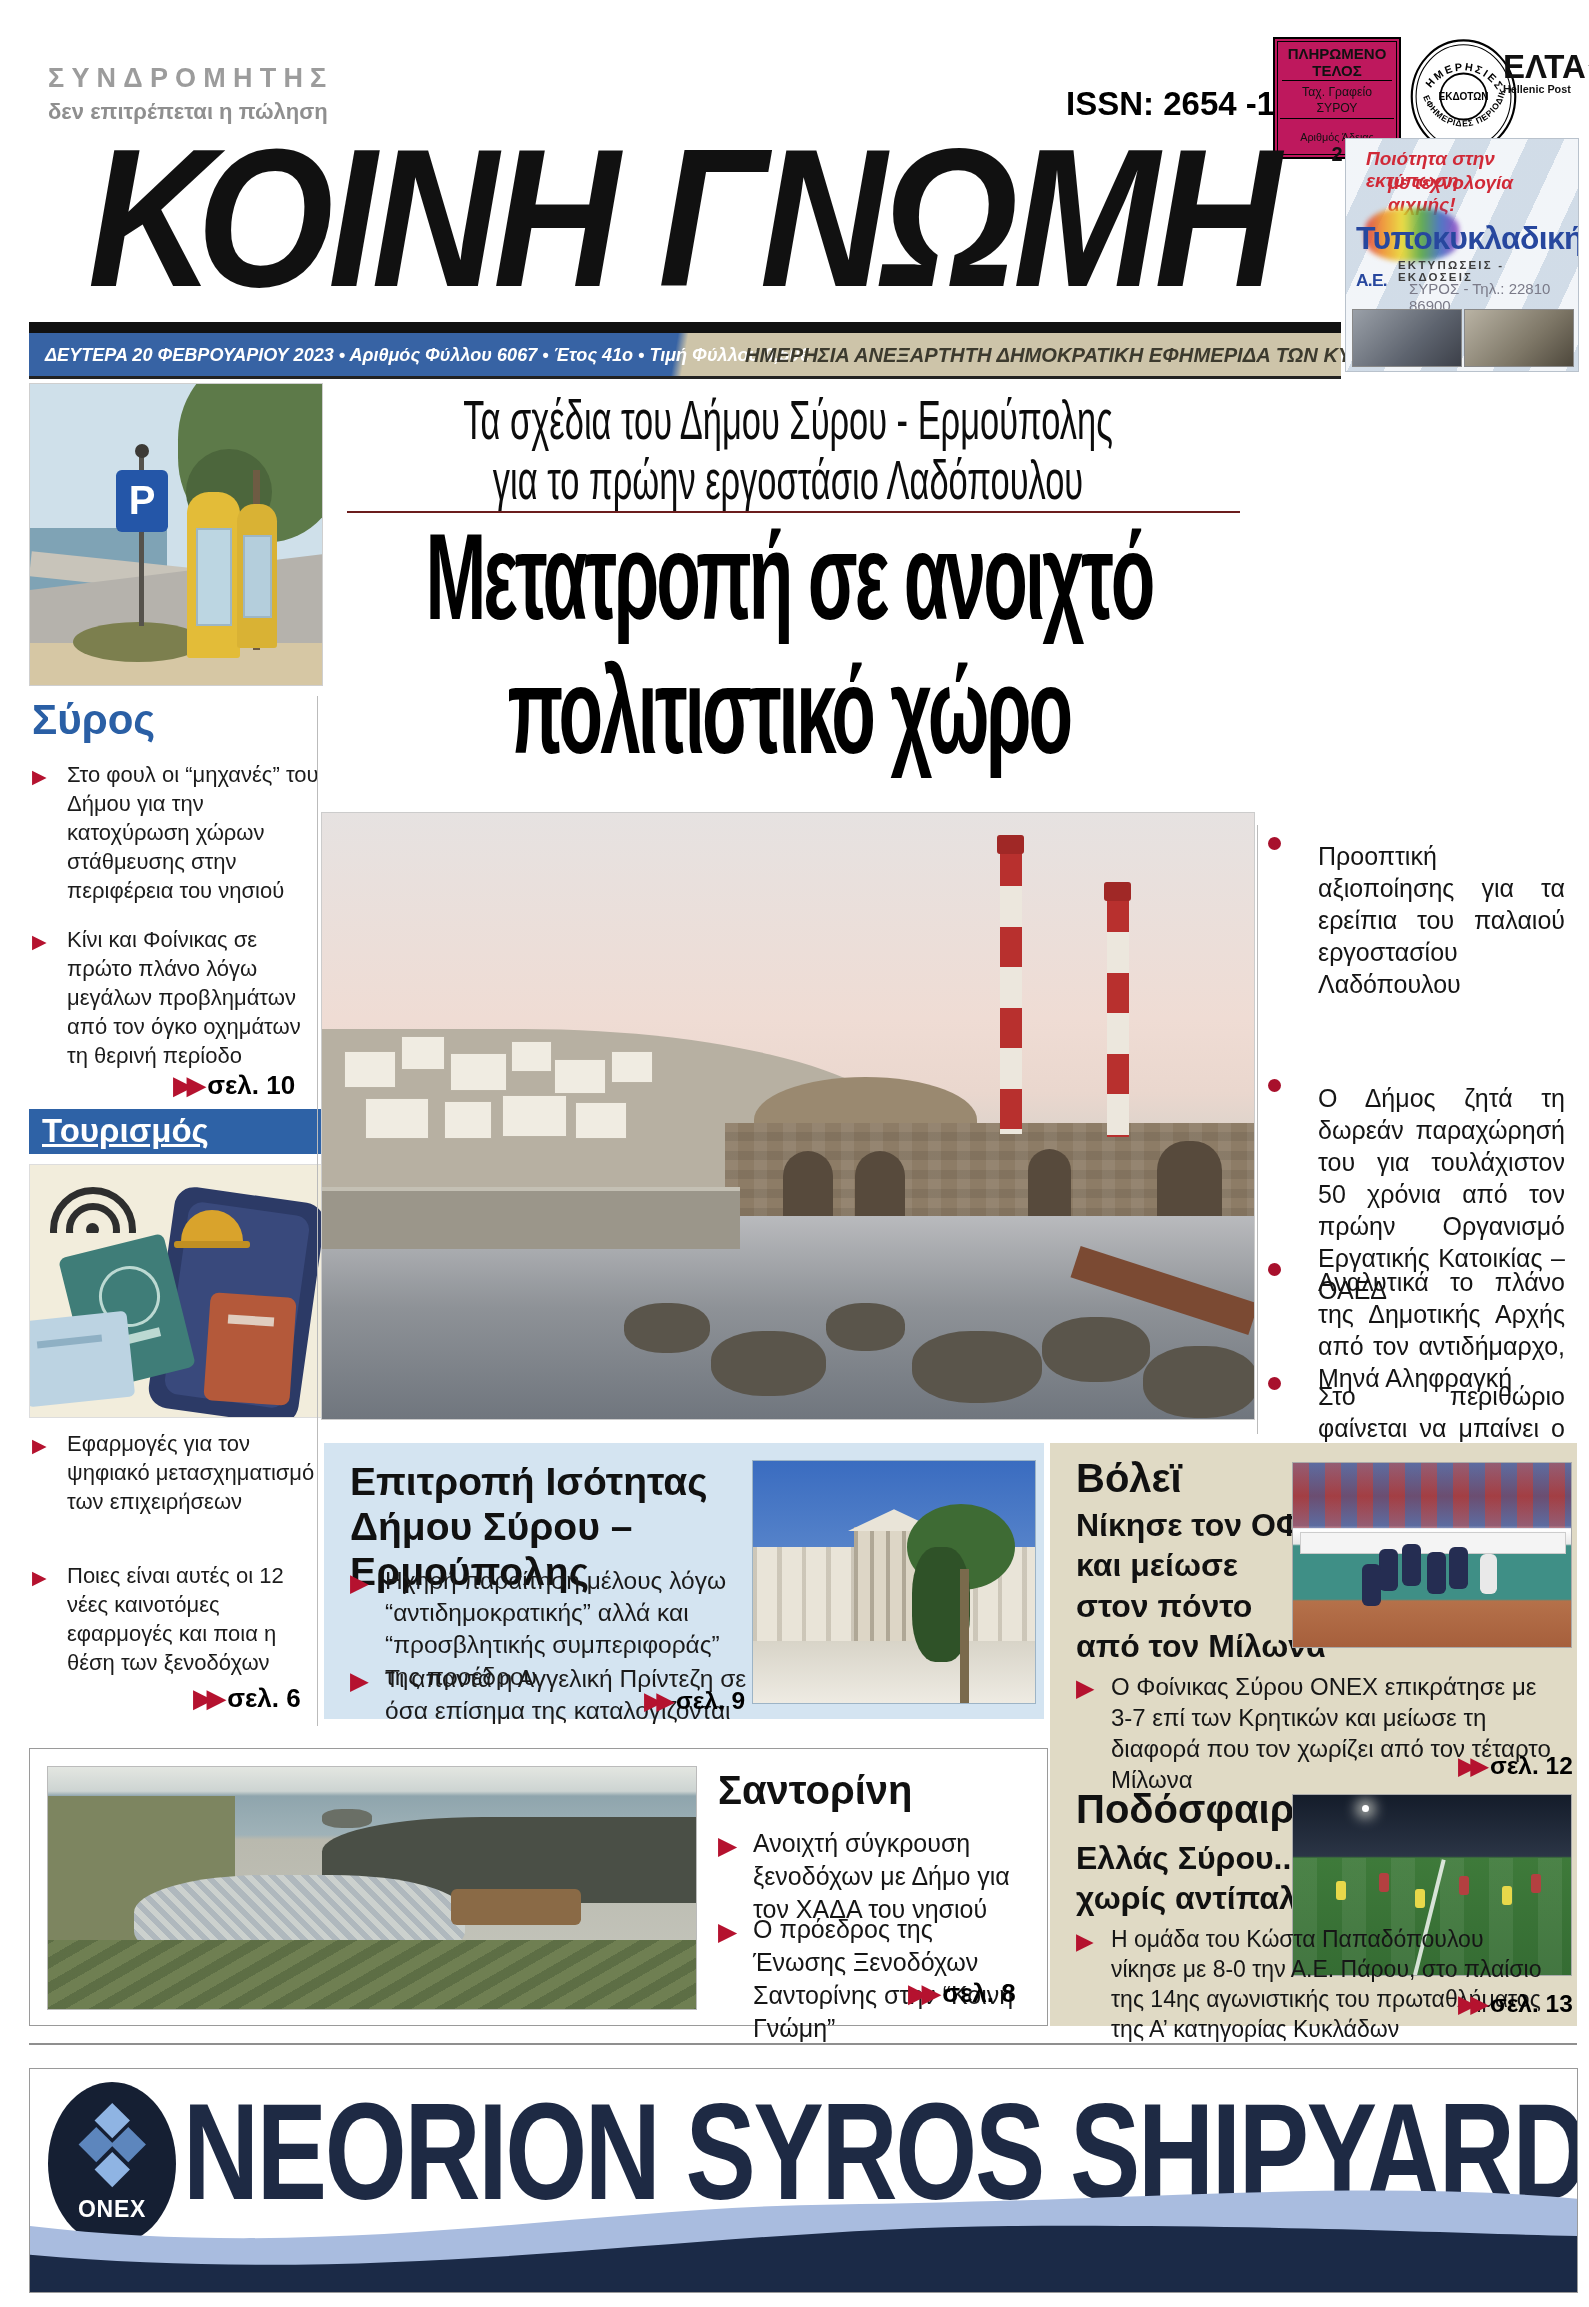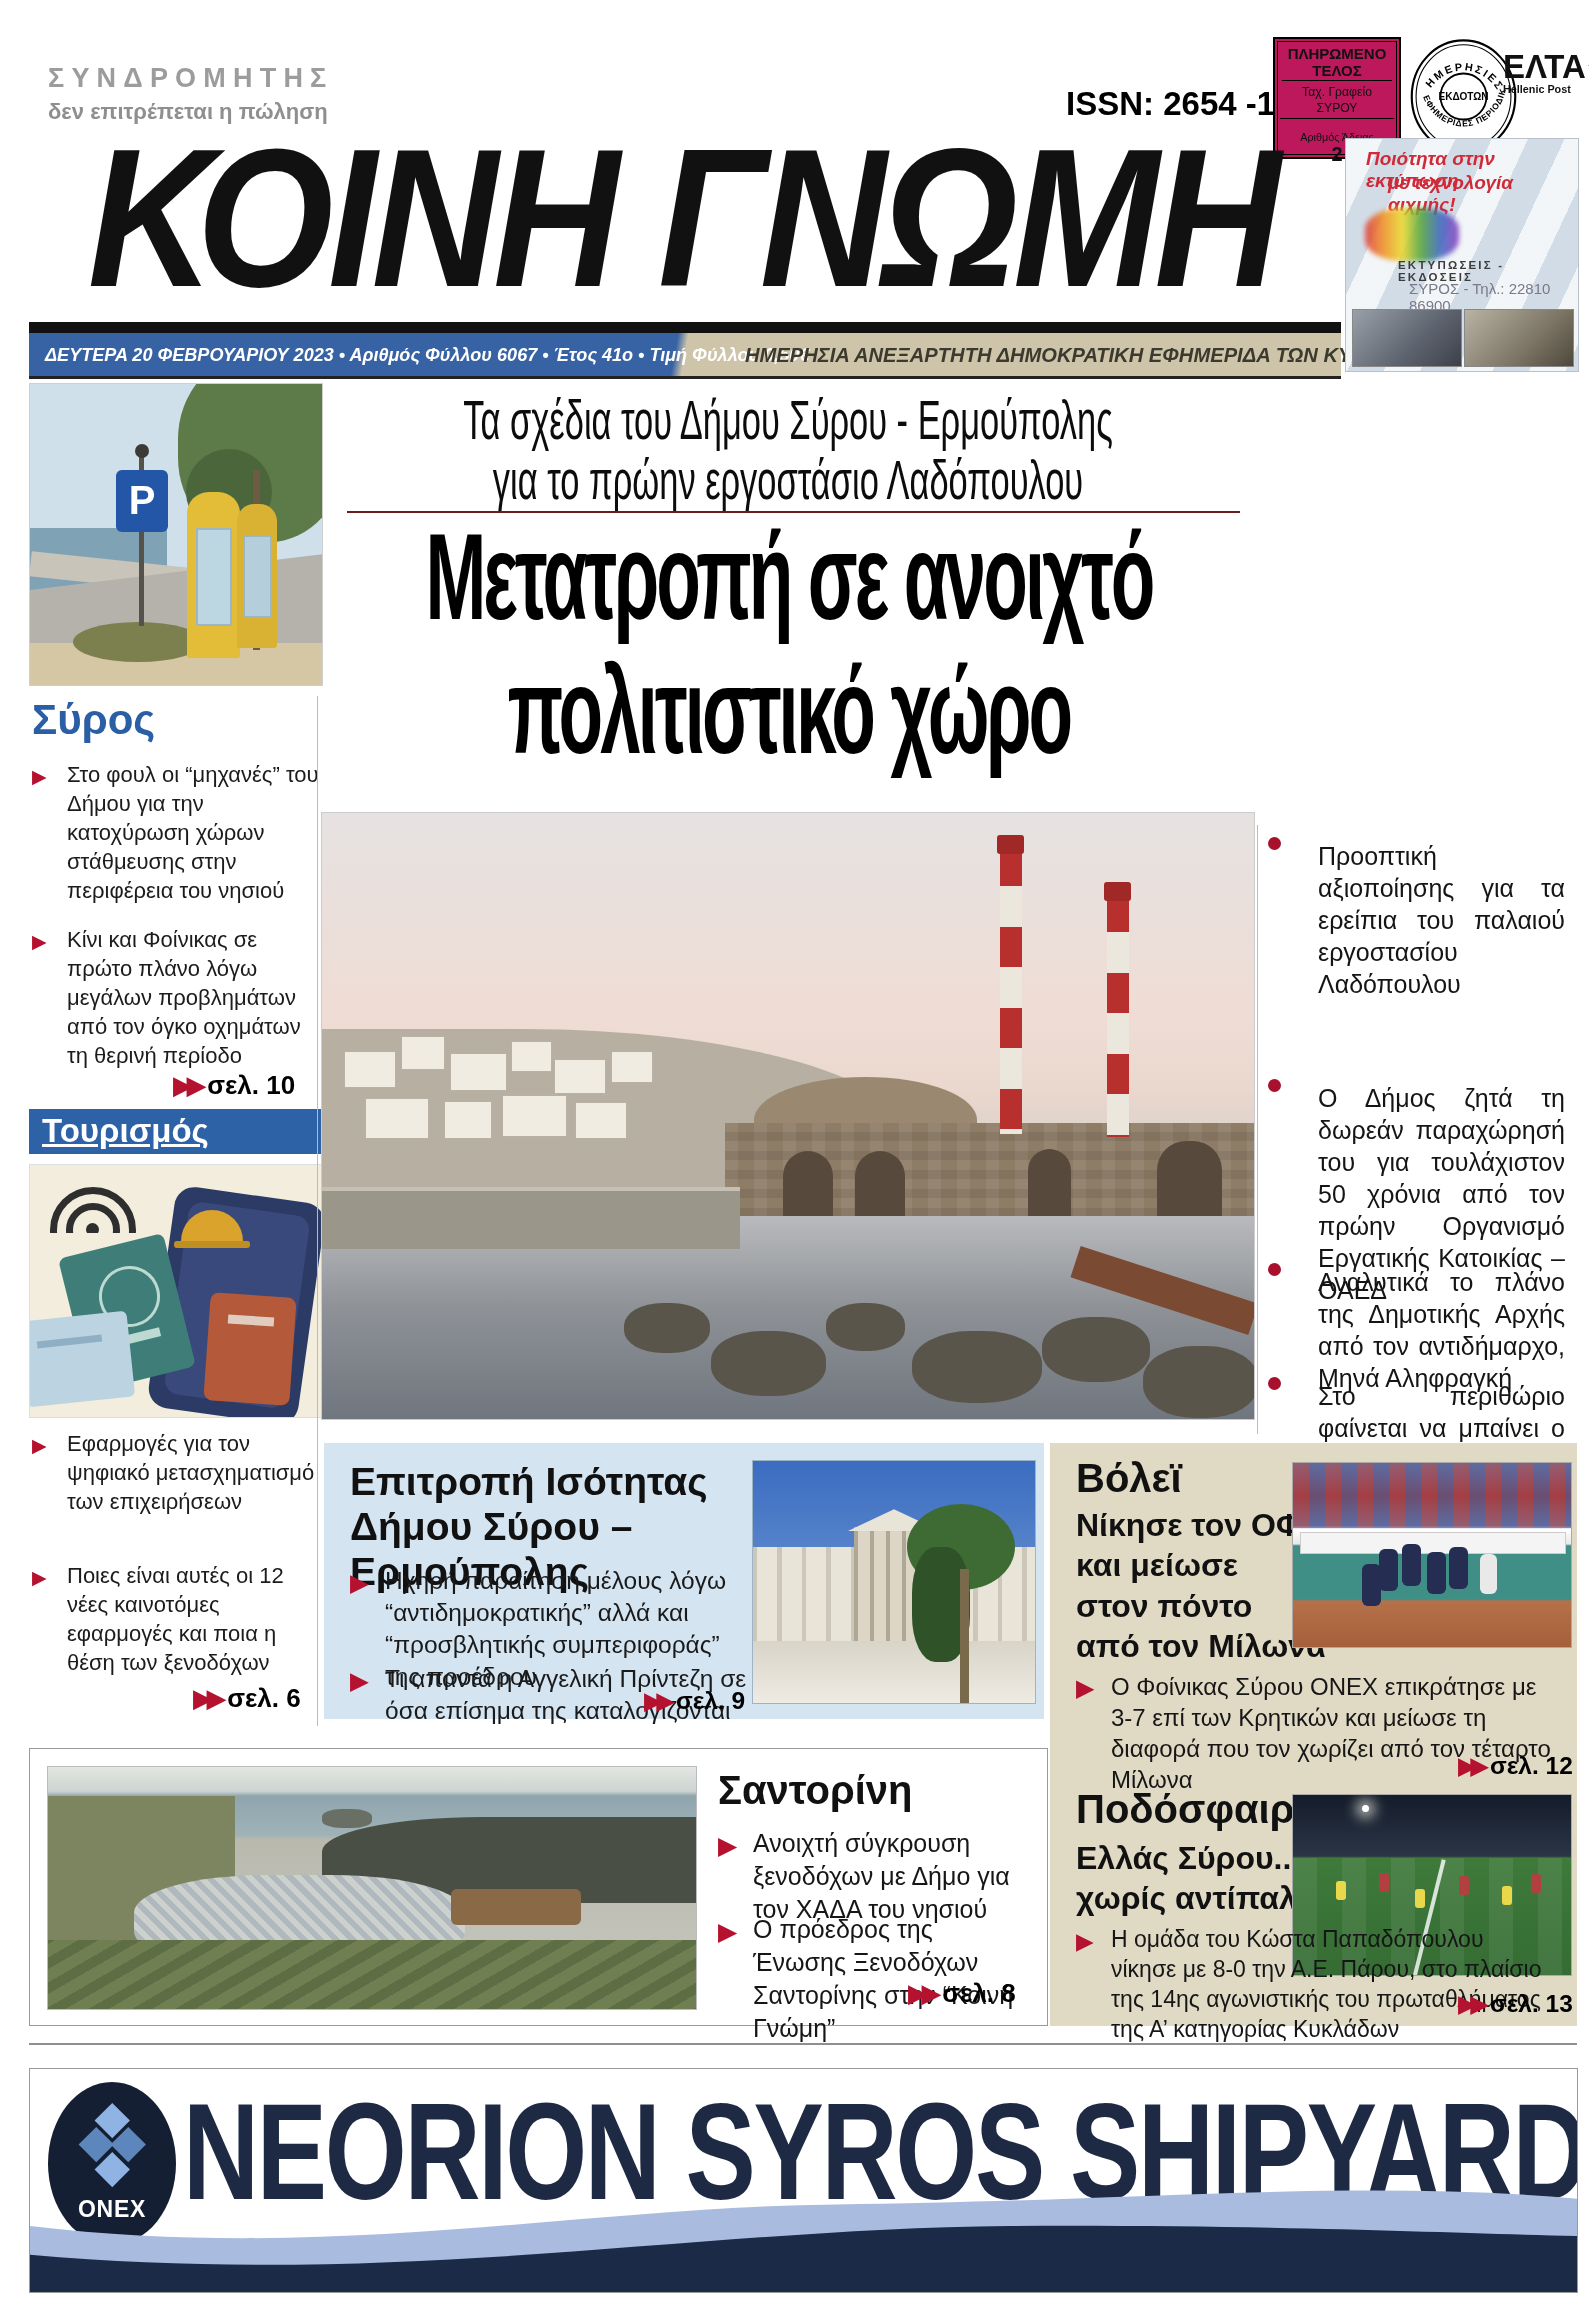--- a/index.html
+++ b/index.html
@@ -267,20 +267,22 @@
     <div class="date">ΔΕΥΤΕΡΑ 20 ΦΕΒΡΟΥΑΡΙΟΥ 2023 • Αριθμός Φύλλου  6067 • Έτος 41ο • Τιμή Φύλλου 0,50€</div>
     <div class="tag">ΗΜΕΡΗΣΙΑ ΑΝΕΞΑΡΤΗΤΗ ΔΗΜΟΚΡΑΤΙΚΗ ΕΦΗΜΕΡΙΔΑ ΤΩΝ ΚΥΚΛΑΔΩΝ</div>
   </div>
   <div class="abs datebar-under"></div>
 
   <div class="abs ad">
     <div class="stripes"></div>
     <div class="t1">Ποιότητα στην εκτύπωση</div>
     <div class="t2">με τεχνολογία αιχμής!</div>
     <div class="swoosh"></div>
+    <div class="brand"><span>Τυποκυκλαδική</span>
+      <span class="suffix">Α.Ε.</span></div>
     <div class="services">ΕΚΤΥΠΩΣΕΙΣ - ΕΚΔΟΣΕΙΣ</div>
     <div class="contact">ΣΥΡΟΣ - Τηλ.: 22810 86900</div>
     <div class="ph1"></div>
     <div class="ph2"></div>
   </div>
 
   <div class="abs kick kick2"><span>για το πρώην εργοστάσιο Λαδόπουλου</span></div>
   <div class="abs kick kick1"><span>Τα σχέδια του Δήμου Σύρου - Ερμούπολης</span></div>
   <div class="abs redrule"></div>
   <div class="abs head head1"><span>Μετατροπή σε ανοιχτό</span></div>

